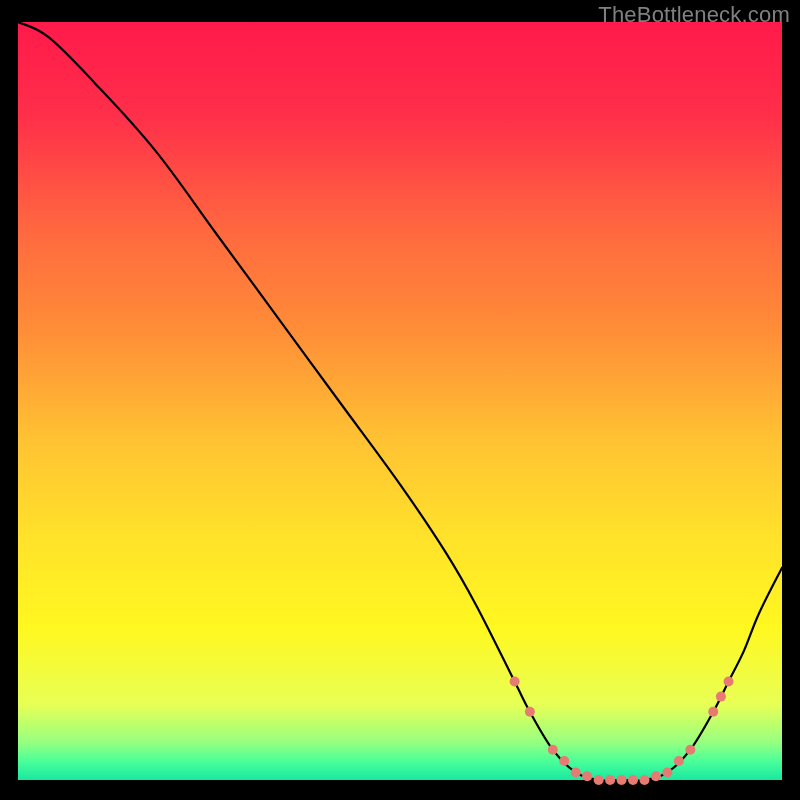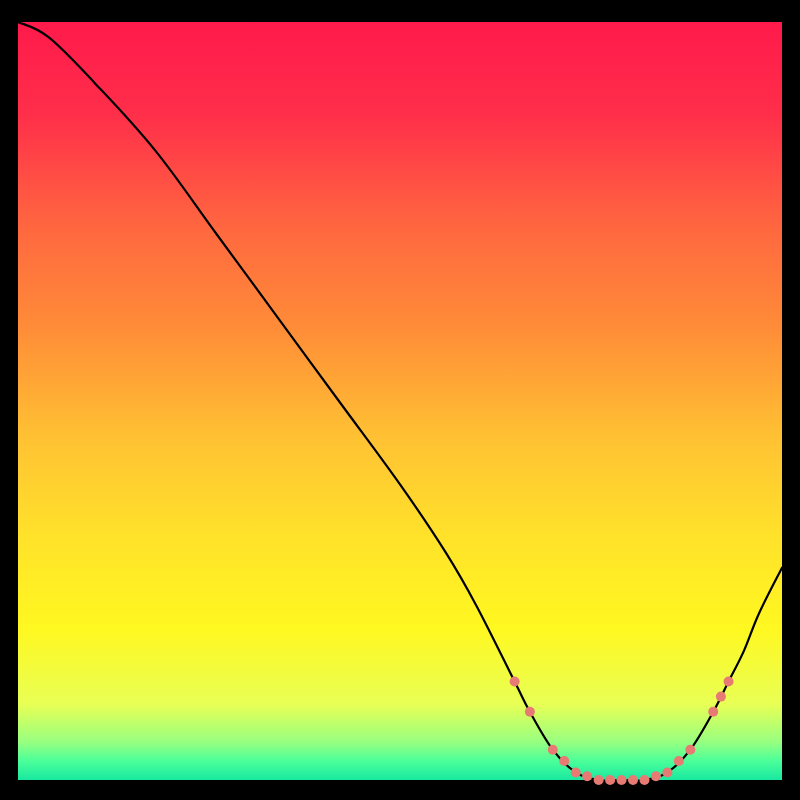--- a/index.html
+++ b/index.html
@@ -71,13 +71,14 @@
         <circle cx="655.9399999999999" cy="776.21" r="5" fill="#e77b74"></circle>
         <circle cx="667.4" cy="772.42" r="5" fill="#e77b74"></circle>
         <circle cx="678.86" cy="761.05" r="5" fill="#e77b74"></circle>
         <circle cx="690.32" cy="749.68" r="5" fill="#e77b74"></circle>
         <circle cx="713.24" cy="711.78" r="5" fill="#e77b74"></circle>
         <circle cx="720.88" cy="696.62" r="5" fill="#e77b74"></circle>
         <circle cx="728.52" cy="681.46" r="5" fill="#e77b74"></circle>
       </g>
   </svg>
 
+  <div class="branding">TheBottleneck.com</div>
 </div>
 
 </body></html>

